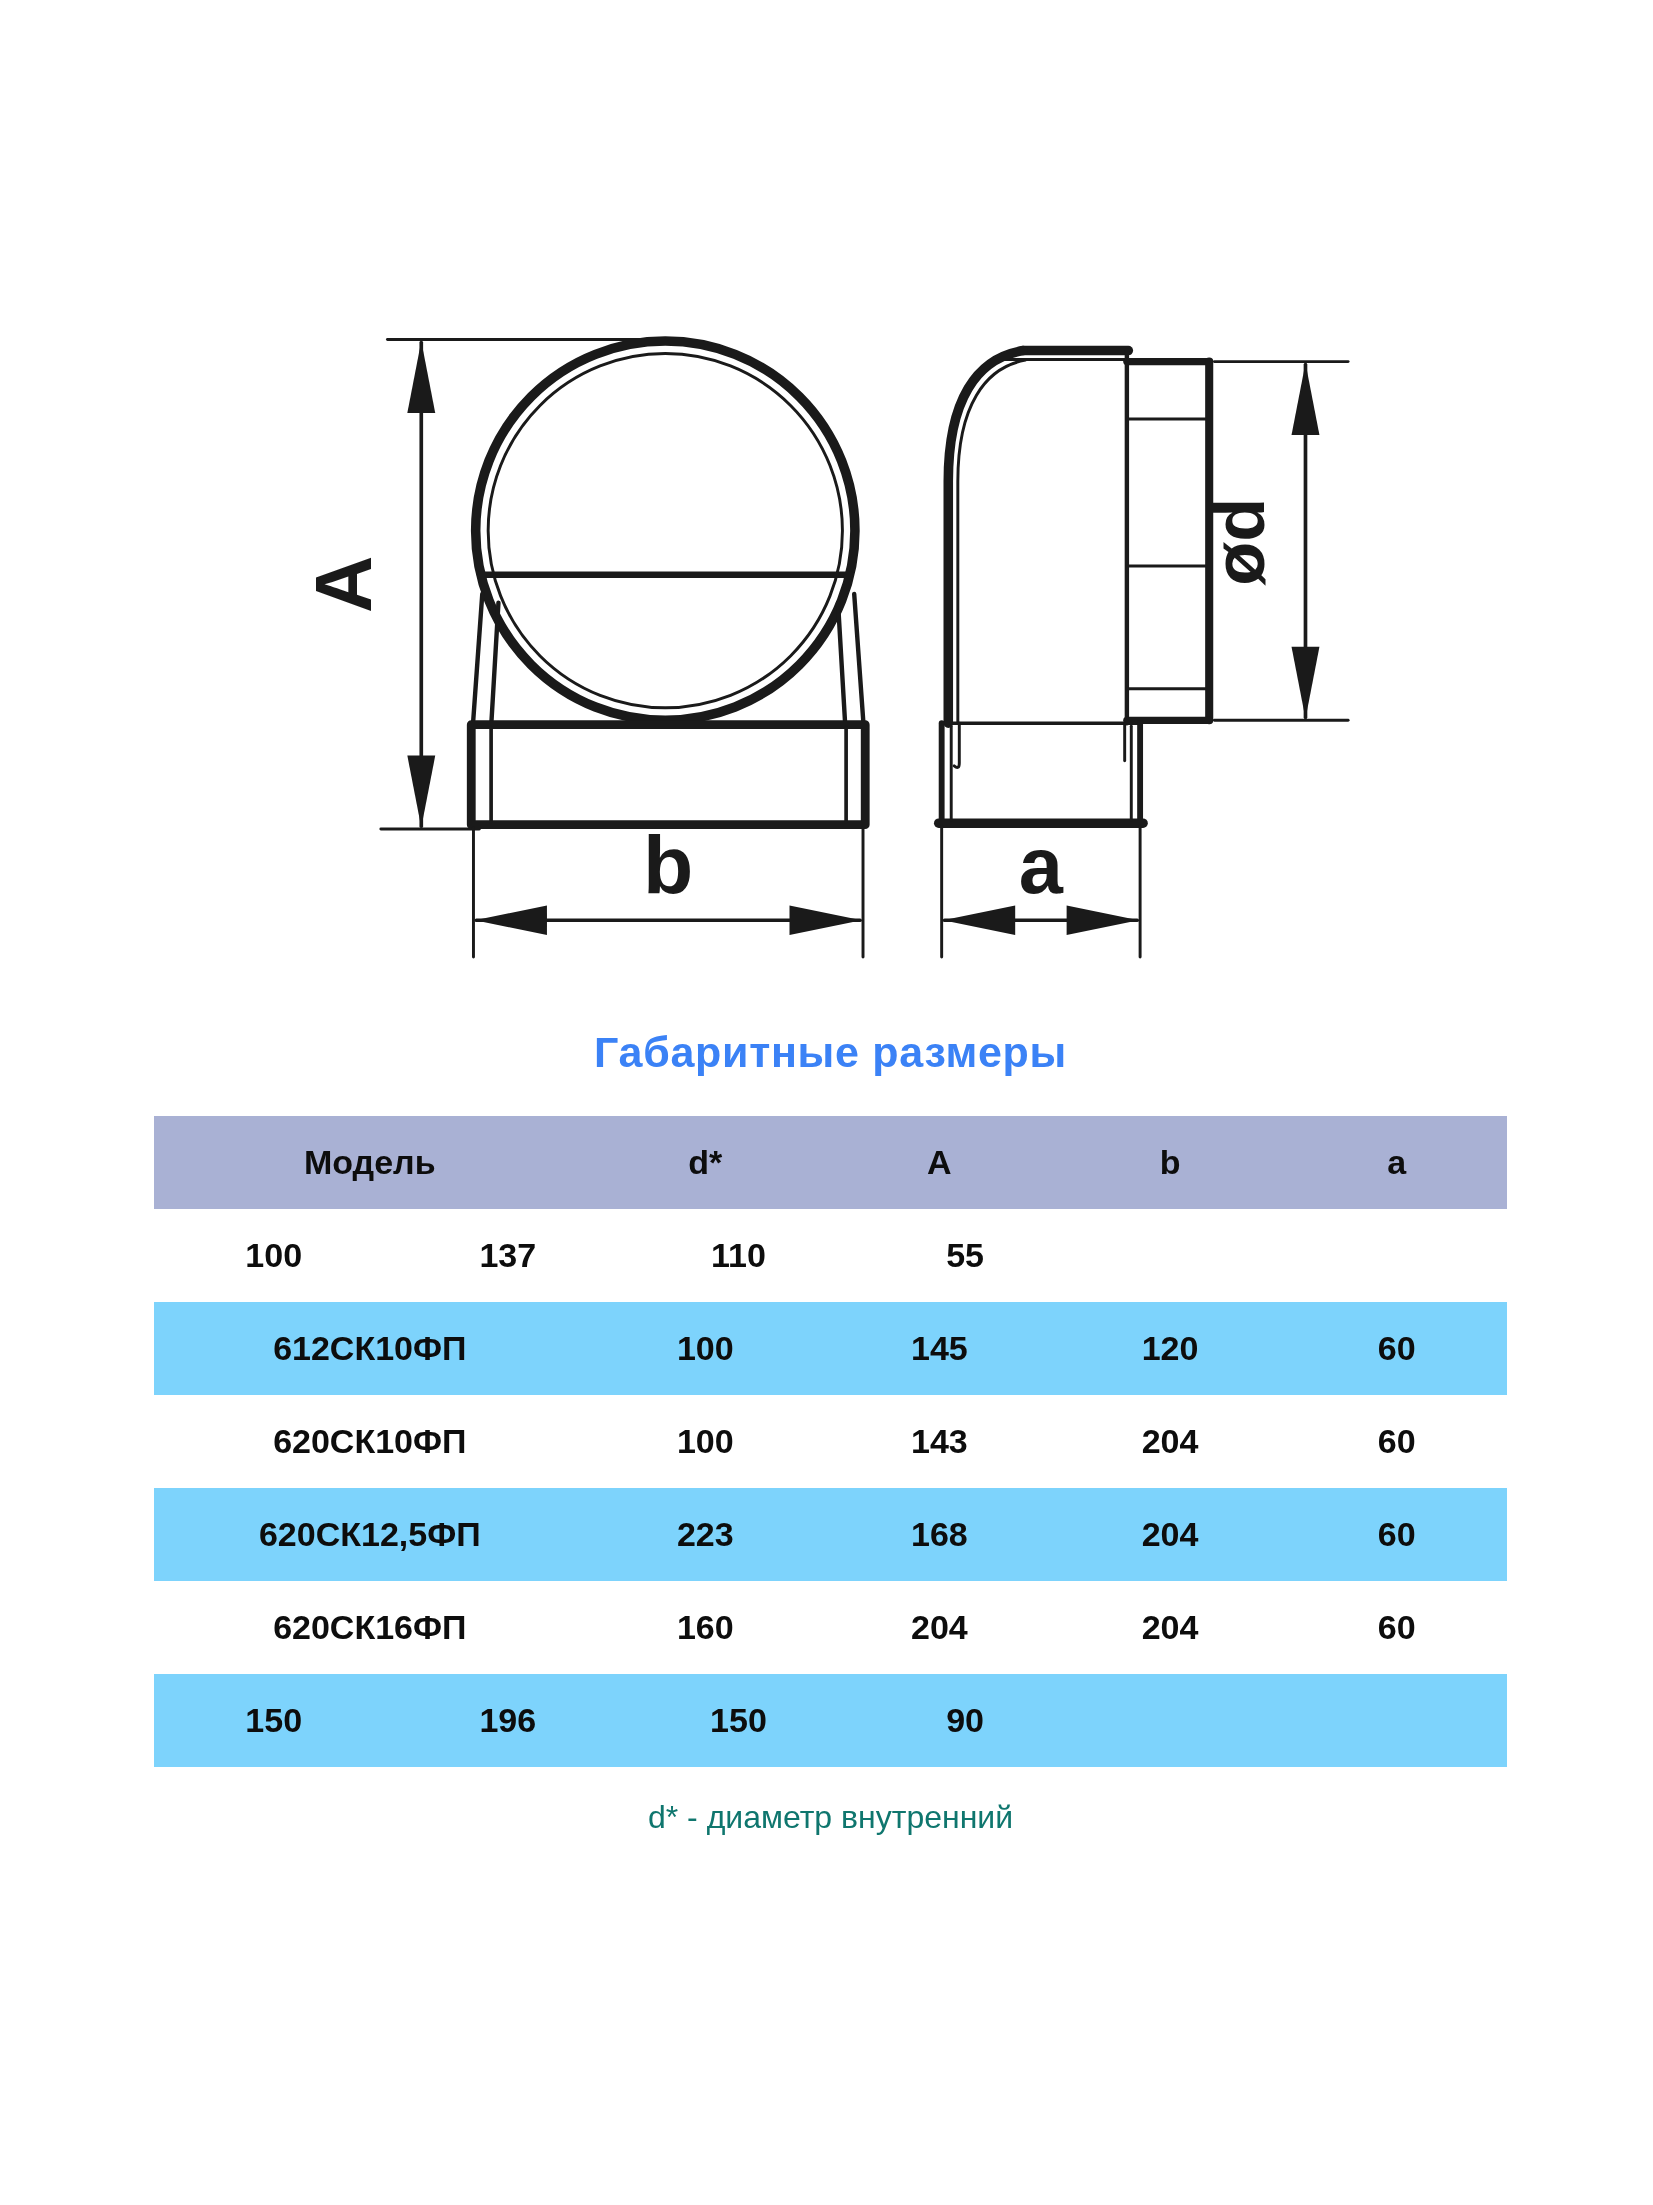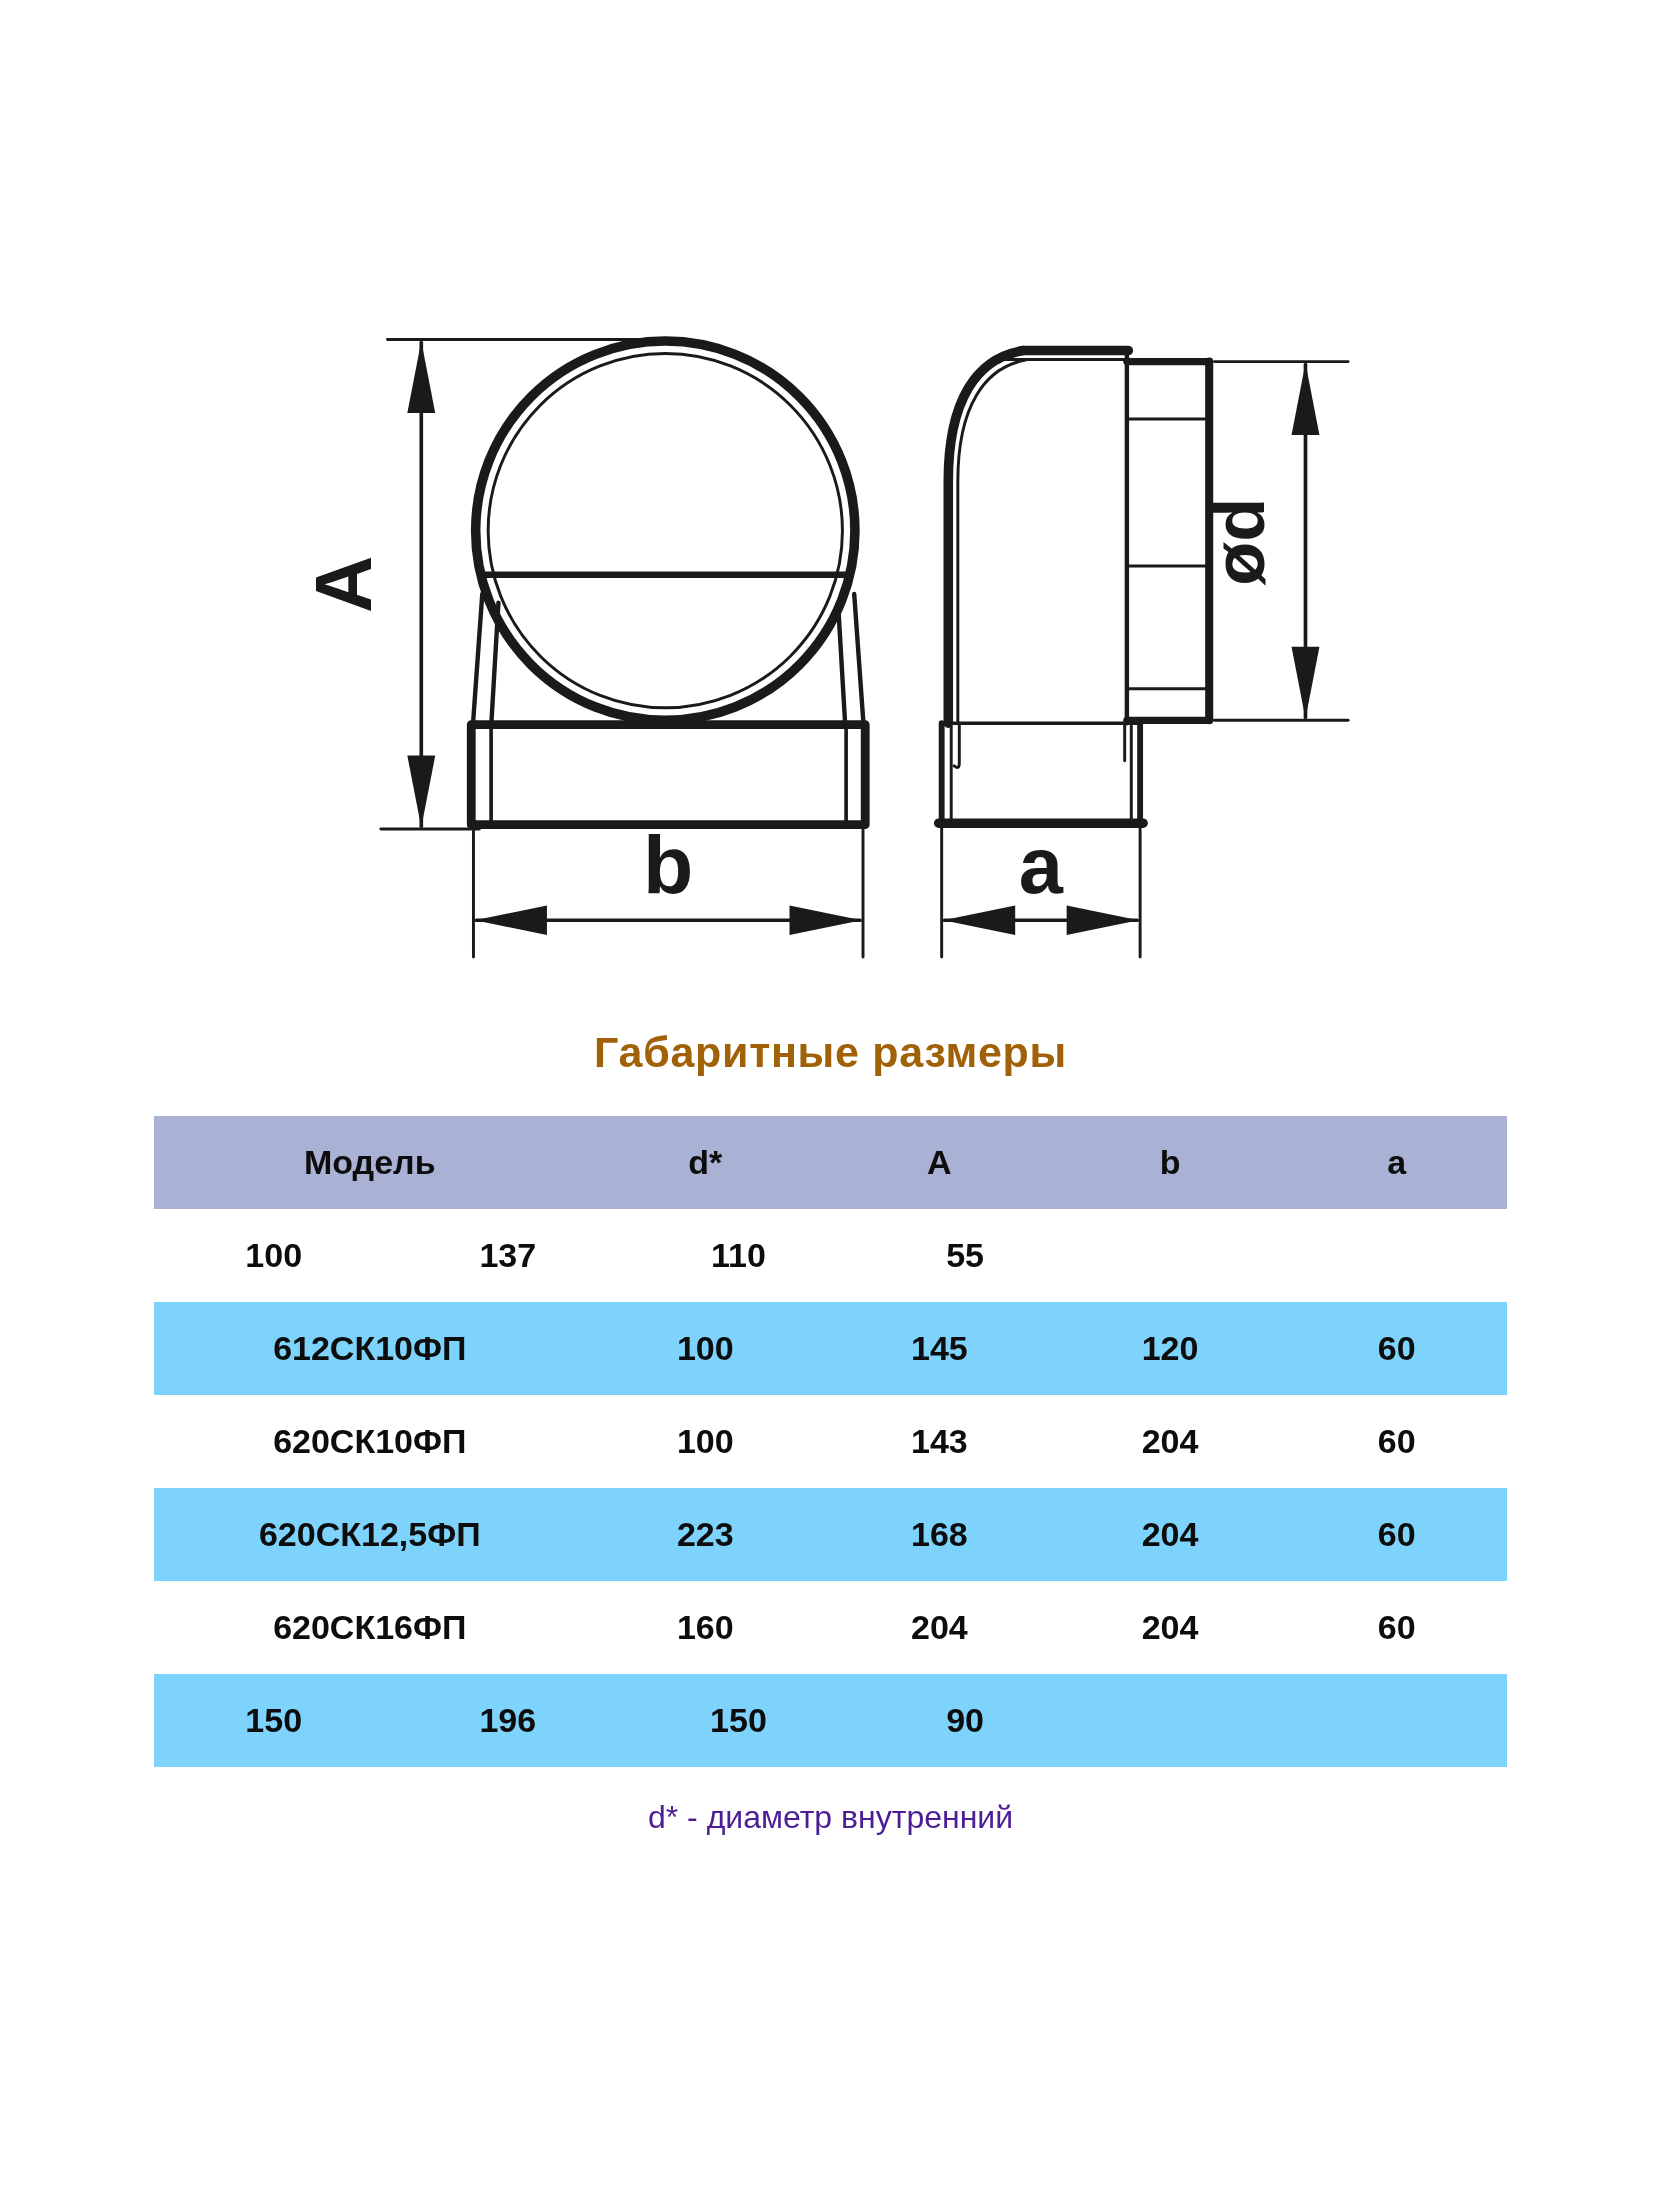--- a/index.html
+++ b/index.html
@@ -13,21 +13,21 @@
   #drawing-svg{position:absolute;left:0;top:0;}
   .dim-label{
     font-family:"Liberation Sans", sans-serif;
     font-weight:bold;
     fill:#1a1a1a;
   }
   #section-title{
     position:absolute;
     left:154px;top:1028px;width:1353px;
     text-align:center;
-    font-size:43px;font-weight:bold;color:#a16207;
+    font-size:43px;font-weight:bold;color:#3b82f6;
     letter-spacing:0.7px;
   }
   #dims-table{
     position:absolute;
     left:154px;top:1116px;width:1353px;
   }
   .t-row{
     display:flex;height:93px;align-items:center;
     font-size:34px;font-weight:bold;color:#0d0d0d;
   }
@@ -36,21 +36,21 @@
   .t-cell{text-align:center;}
   .c-model{width:31.9%;}
   .c-d{width:17.7%;}
   .c-A{width:16.9%;}
   .c-b{width:17.2%;}
   .c-a{width:16.3%;}
   #footnote{
     position:absolute;
     left:154px;top:1799px;width:1353px;
     text-align:center;
-    font-size:32px;font-weight:normal;color:#4c1d95;
+    font-size:32px;font-weight:normal;color:#0f766e;
   }
 </style>
 </head>
 <body>
 
 <div id="page">
 
   <svg id="drawing-svg" width="1654" height="2205" viewBox="0 0 2250 3000" stroke-linecap="round" stroke-linejoin="round">
     <g stroke="#1a1a1a" fill="none">
 

